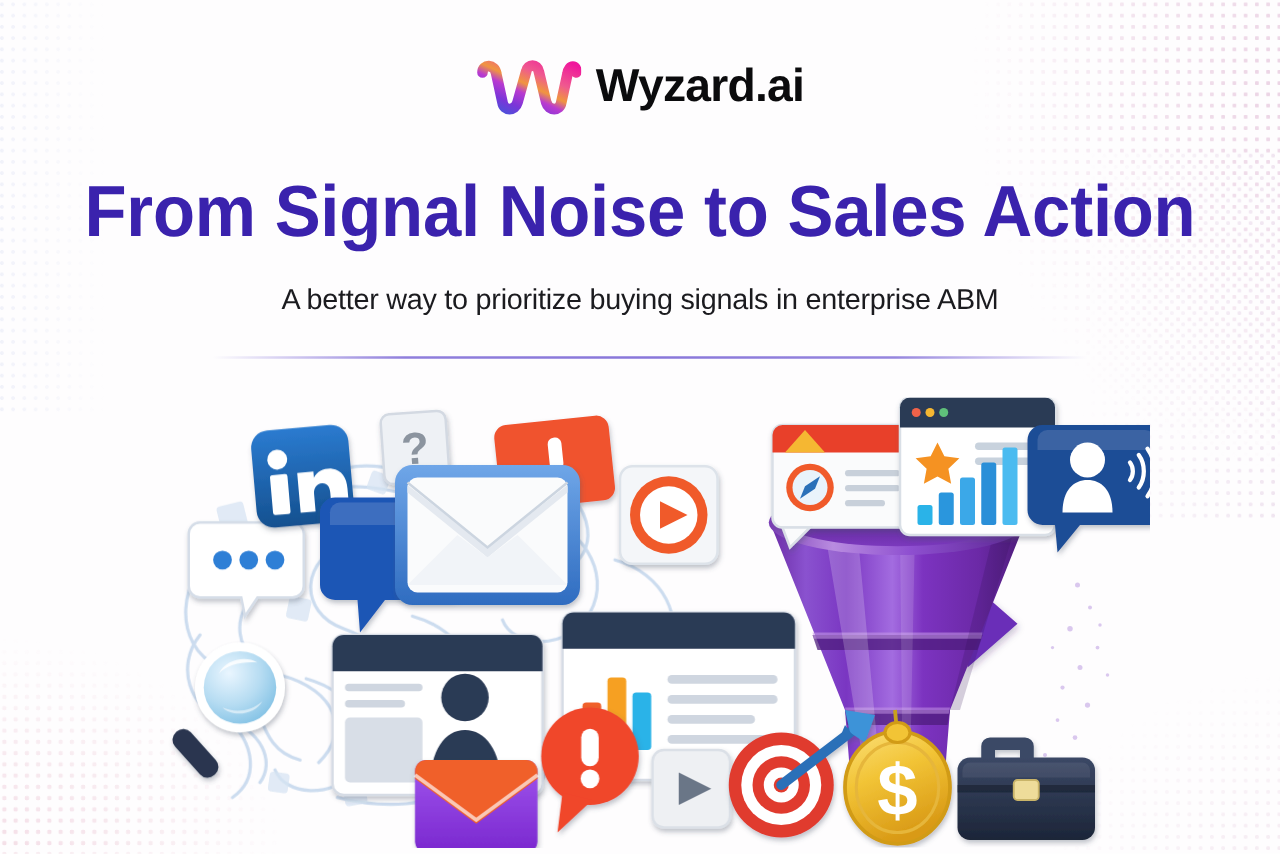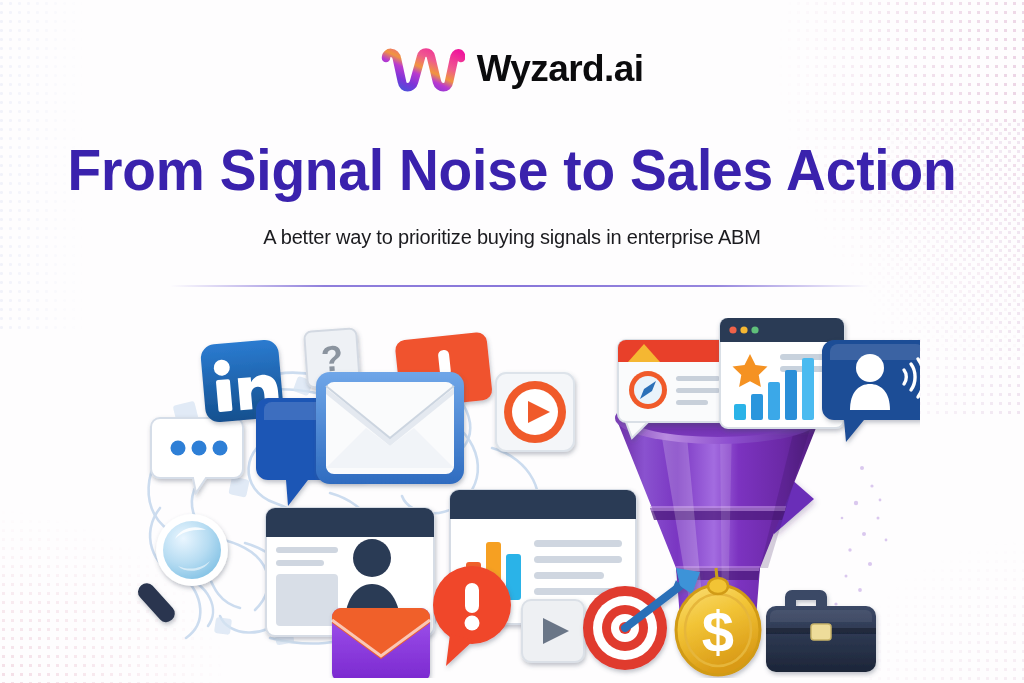--- a/index.html
+++ b/index.html
@@ -71,21 +71,21 @@
     text-align:center;
     font-size:58px;line-height:1.02;font-weight:700;
     color:#3a22ad;
     letter-spacing:-0.2px;
     transform:scaleX(.95);
     white-space:nowrap;
   }
   .subhead{
     position:absolute;top:226px;left:0;width:1024px;
     text-align:center;
-    font-size:20px;font-weight:400;color:#1b1b1f;
+    font-size:23px;font-weight:400;color:#1b1b1f;
     letter-spacing:-.2px;white-space:nowrap;
   }
   .divider{
     position:absolute;top:285px;left:170px;width:700px;height:2px;
     background:linear-gradient(to right, rgba(124,104,214,0) 0%, rgba(124,104,214,.85) 22%, rgba(124,104,214,.9) 50%, rgba(124,104,214,.8) 78%, rgba(124,104,214,0) 100%);
     border-radius:2px;
   }
 
   
   .illo{position:absolute;top:318px;left:120px;width:800px;height:360px;}

